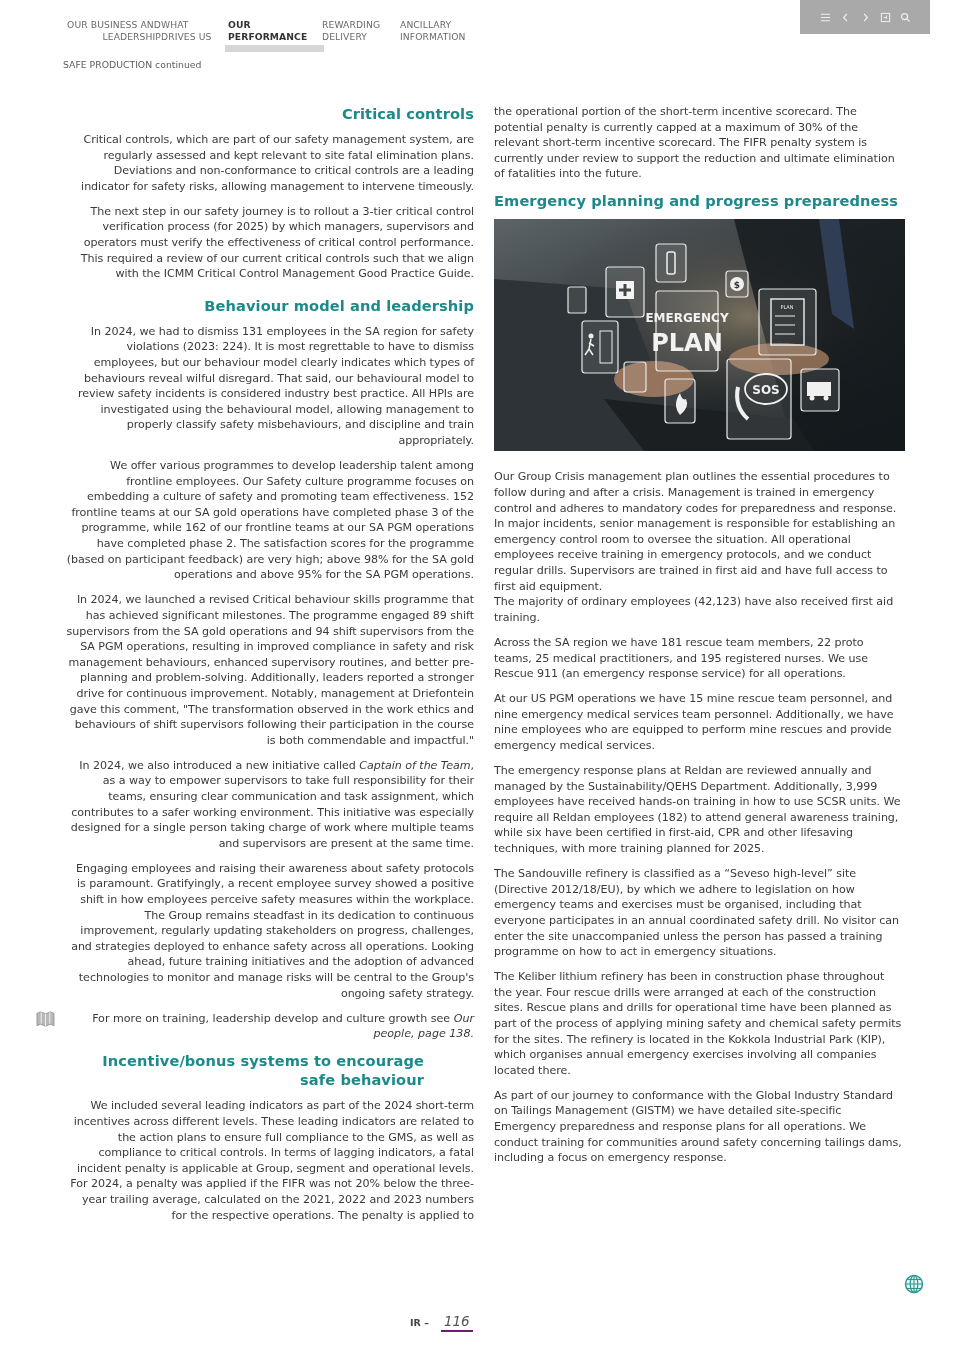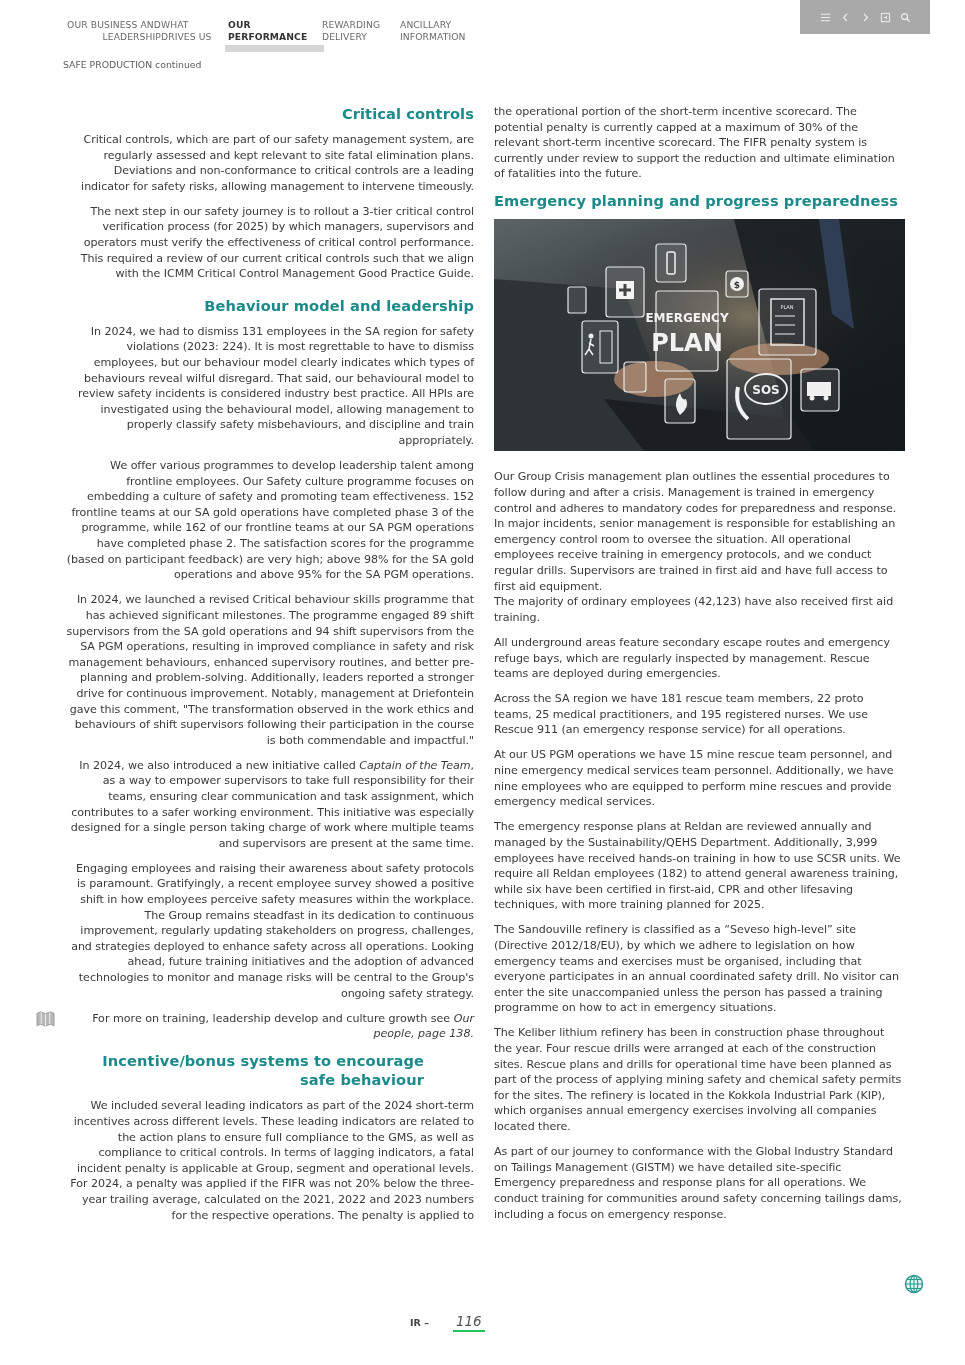--- a/index.html
+++ b/index.html
@@ -45,23 +45,23 @@
   .ref { position: relative; font-size: 11.1px; line-height: 15.6px; margin: 0 0 9.5px 0; color: #3a3a3a; }
   .ref .book {
     position: absolute; left: -28px; top: -1px; width: 19px; height: 18px;
   }
   .figure {
     width: 411px; height: 232px; margin: 3px 0 18px 0; position: relative; overflow: hidden;
     background: linear-gradient(160deg, #5c6468 0%, #3c4246 35%, #22282c 70%, #14181b 100%);
   }
   .globe { position: absolute; left: 904px; top: 1274px; width: 20px; height: 20px; cursor: pointer; }
 
-  .footer { position: absolute; top: 1313px; left: 410px; display: flex; align-items: center; gap: 24px; }
+  .footer { position: absolute; top: 1313px; left: 410px; display: flex; align-items: center; gap: 12px; }
   .footer .ir { font-size: 9.5px; font-weight: bold; color: #444; }
-  .footer .pg { font-size: 13.5px; font-style: italic; color: #555; border-bottom: 2px solid #22c55e; padding: 0 3px 1px 3px; }
+  .footer .pg { font-size: 13.5px; font-style: italic; color: #555; border-bottom: 2px solid #701a75; padding: 0 3px 1px 3px; }
 </style>
 </head>
 <body>
 
 <nav class="topnav">
   <div class="nav-item">
     <div>OUR BUSINESS AND</div>
     <div>LEADERSHIP</div>
   </div>
   <div class="nav-item">
@@ -198,21 +198,20 @@
       <circle cx="318" cy="179" r="2.5" fill="#f0f0f0"></circle>
         <circle cx="332" cy="179" r="2.5" fill="#f0f0f0"></circle>
 
       <circle cx="97" cy="117" r="2.5" fill="#f0f0f0"></circle>
       <path d="M97 120l-2 10M95 124l5 3M95 130l-4 6M95 130l4 6" stroke="#f0f0f0" stroke-width="1.5"></path>
       <rect x="106" y="112" width="12" height="32" fill="none" stroke="#f0f0f0" stroke-width="1"></rect>
     </svg>
   </div>
 
   <p><span>Our Group Crisis management plan outlines the essential procedures to follow during and after a crisis. Management is trained in emergency control and adheres to mandatory codes for preparedness and response. In major incidents, senior management is responsible for establishing an emergency control room to oversee the situation. All operational employees receive training in emergency protocols, and we conduct regular drills. Supervisors are trained in first aid and have full access to first aid equipment.</span><br><span>The majority of ordinary employees (42,123) have also received first aid training.</span></p>
-  <p>All underground areas feature secondary escape routes and emergency refuge bays, which are regularly inspected by management. Rescue teams are deployed during emergencies.</p>
   <p>Across the SA region we have 181 rescue team members, 22 proto teams, 25 medical practitioners, and 195 registered nurses. We use Rescue 911 (an emergency response service) for all operations.</p>
   <p>At our US PGM operations we have 15 mine rescue team personnel, and nine emergency medical services team personnel. Additionally, we have nine employees who are equipped to perform mine rescues and provide emergency medical services.</p>
   <p>The emergency response plans at Reldan are reviewed annually and managed by the Sustainability/QEHS Department. Additionally, 3,999 employees have received hands-on training in how to use SCSR units. We require all  Reldan employees (182) to attend general awareness training, while six have been certified in first-aid, CPR and other lifesaving techniques, with more training planned for 2025.</p>
   <p>The Sandouville refinery is classified as a “Seveso high-level” site (Directive 2012/18/EU), by which we adhere to legislation on how emergency teams and exercises must be organised, including that everyone participates in an annual coordinated safety drill. No visitor can enter the site unaccompanied unless the person has passed a training programme on how to act in emergency situations.</p>
   <p>The Keliber lithium refinery has been in construction phase throughout the year. Four rescue drills were arranged at each of the construction sites. Rescue plans and drills for operational time have been planned as part of the process of applying mining safety and chemical safety permits for the sites. The refinery is located in the Kokkola Industrial Park (KIP), which organises annual emergency exercises involving all companies located there.</p>
   <p>As part of our journey to conformance with the Global Industry Standard on Tailings Management (GISTM) we have detailed site-specific Emergency preparedness and response plans for all operations. We conduct training for communities around safety concerning tailings dams, including a focus on emergency response.</p>
 </div>
 
 <svg class="globe" viewBox="0 0 20 20">
   <circle cx="10" cy="10" r="8.5" fill="#e7f3f2" stroke="#2a9a8f" stroke-width="1.5"></circle>

